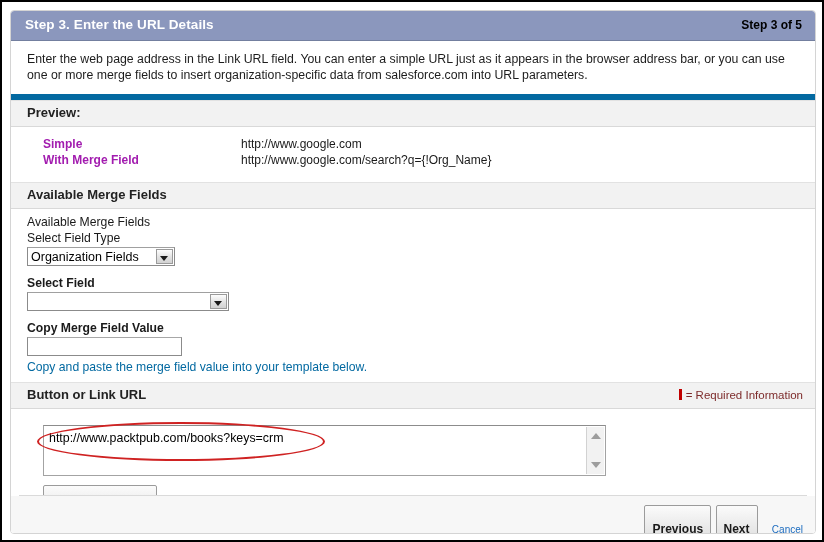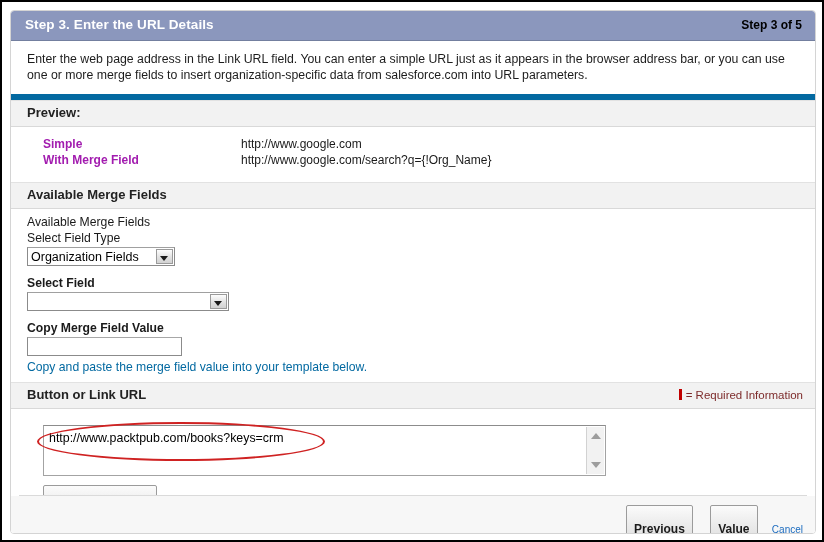--- a/index.html
+++ b/index.html
@@ -330,21 +330,21 @@
     top: 485px;
     height: 38px;
     background: #f7f7f7;
   }
   .footer-actions {
     position: absolute;
     right: 12px;
     top: 9px;
     white-space: nowrap;
   }
-  .footer-actions .btn { margin-left: 14px; }
+  .footer-actions .btn { margin-left: 1px; }
   .link-cancel {
     display: inline-block;
     margin-left: 11px;
     font-size: 10px;
     color: #1b6bbf;
     text-decoration: none;
     vertical-align: middle;
     cursor: pointer;
   }
 </style>
@@ -432,19 +432,19 @@
           <span class="sel-btn"></span>
         </span>
       </div>
 
     </div>
 
     <div class="footer-sep"></div>
     <div class="footer">
       <div class="footer-actions">
         <span class="btn">Previous</span>
-        <span class="btn">Value</span>
+        <span class="btn">Next</span>
         <a class="link-cancel">Cancel</a>
       </div>
     </div>
 
   </div>
 </div>
 
 </body></html>

